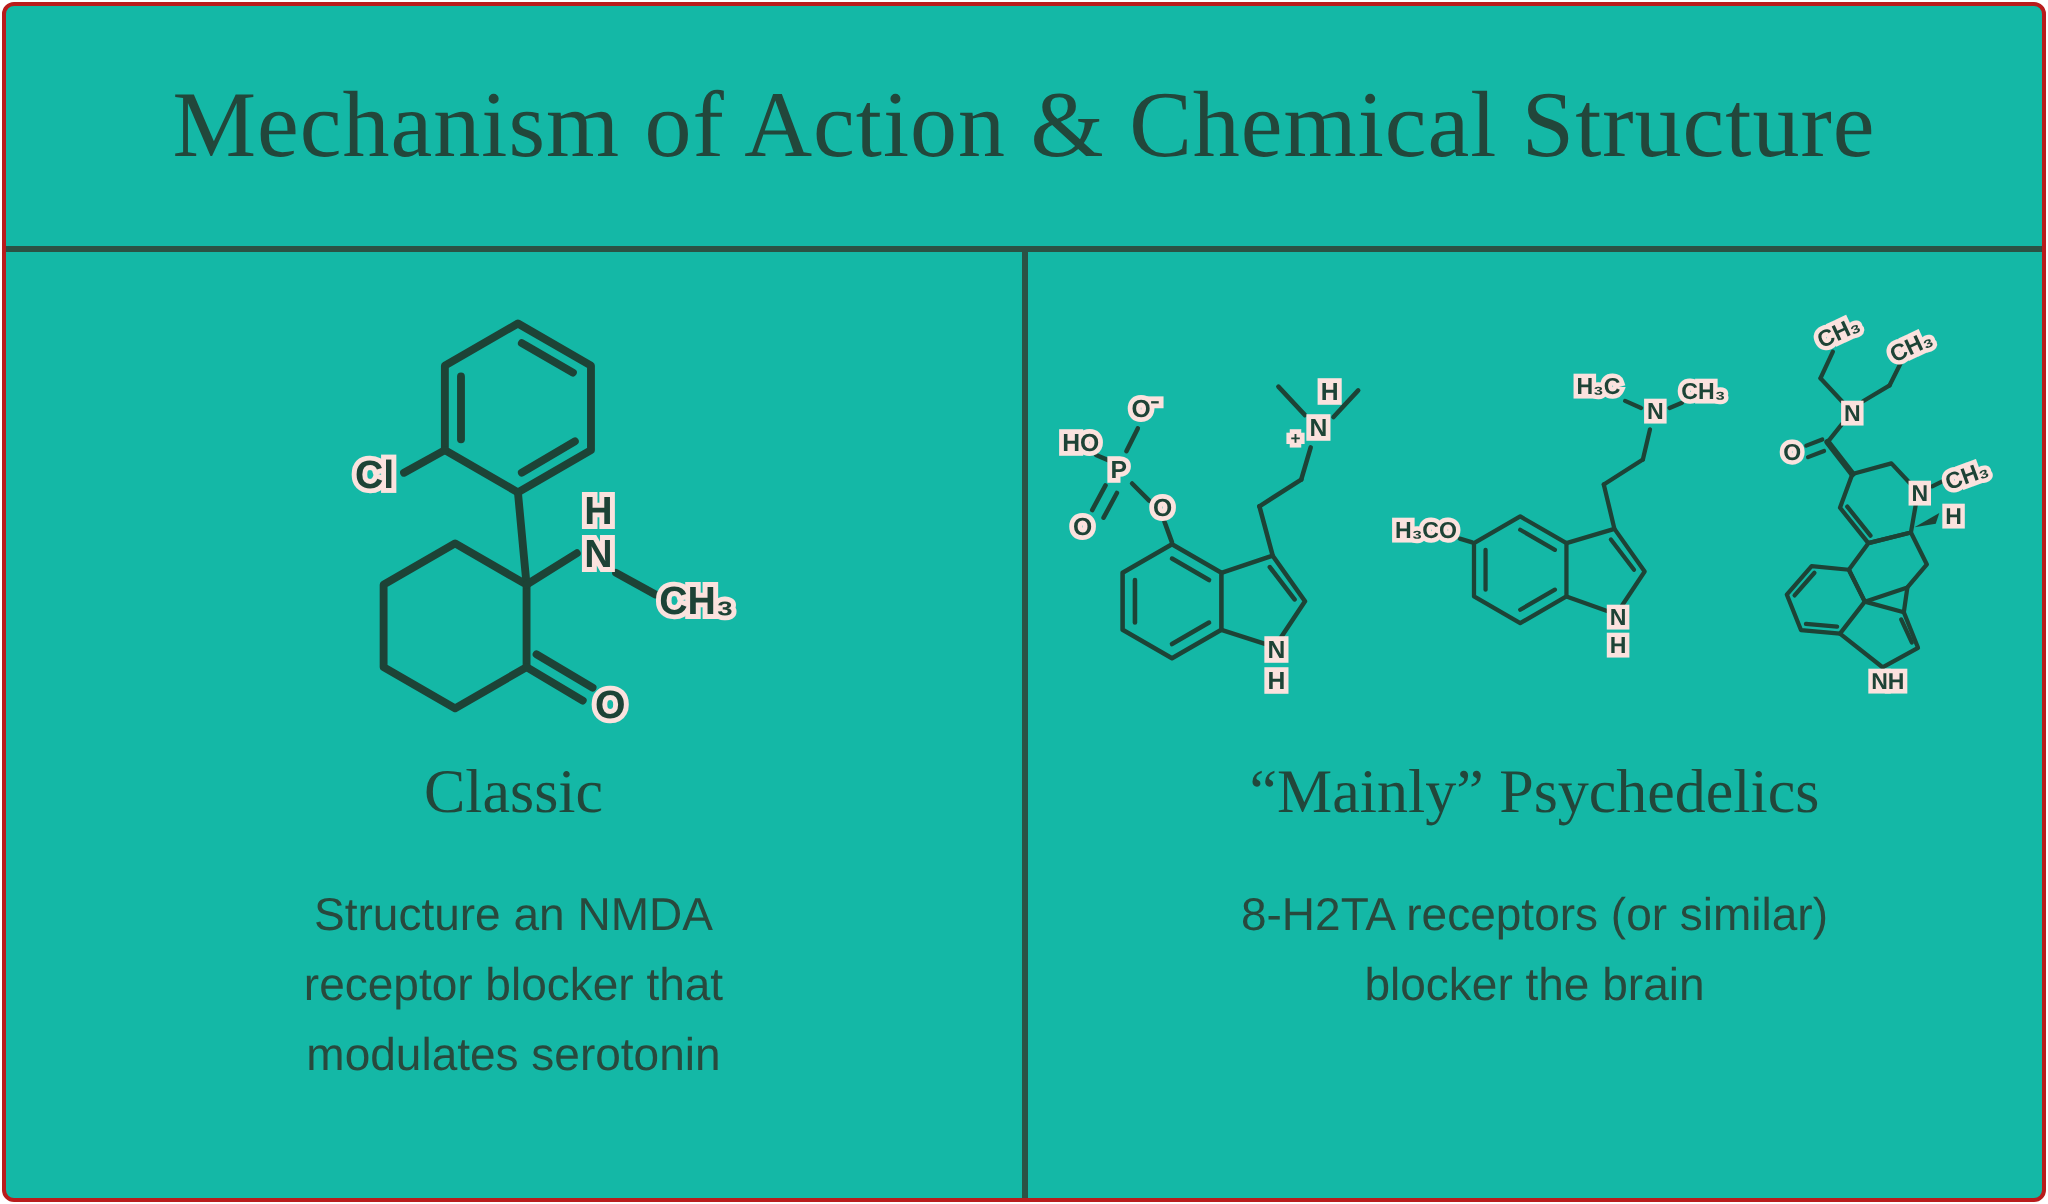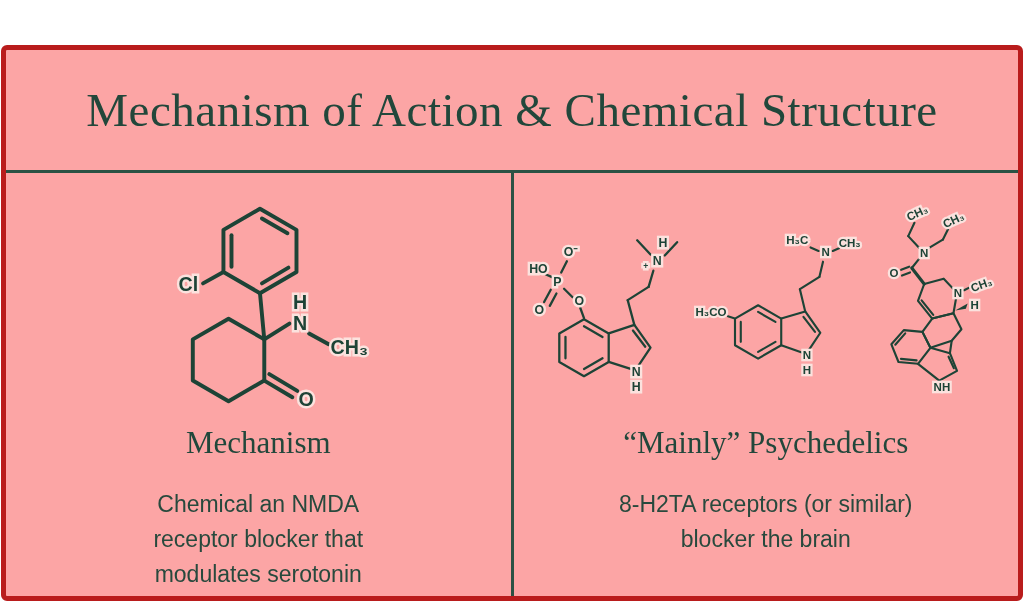--- a/index.html
+++ b/index.html
@@ -1,25 +1,24 @@
 <!DOCTYPE html>
 <html><head>
 <meta charset="utf-8">
 <style>
   html, body { margin: 0; padding: 0; background: #ffffff; }
   body { width: 1024px; height: 602px; position: relative; overflow: hidden; }
 
   .card {
     position: absolute; left: 1px; top: 1px; right: 1px; bottom: 1px;
-    background: #fca5a5;
-    border: 5px solid #b91c1c;
+    background: #14b8a6;
+    border: 2px solid #b91c1c;
     border-radius: 6px;
     overflow: hidden;
     box-sizing: border-box;
-    margin-top: 44px;
   }
 
   .header {
     height: 120px;
     border-bottom: 3px solid #2b5244;
     display: flex; align-items: center; justify-content: center;
   }
   .title {
     font-family: "Liberation Serif", serif;
     font-weight: 400;
@@ -116,23 +115,23 @@
             <line x1="126.4" y1="189" x2="155" y2="206"></line>
             <line x1="131.5" y1="182.5" x2="160" y2="199.5"></line>
           </g>
           <text class="big-label" x="49" y="98">Cl</text>
           <text class="big-label" x="163" y="116">H</text>
           <text class="big-label" x="163" y="138">N</text>
           <text class="big-label" x="213" y="162">CH₃</text>
           <text class="big-label" x="169" y="215">O</text>
         </svg>
       </div>
-      <h2 class="panel-heading">Mechanism</h2>
+      <h2 class="panel-heading">Classic</h2>
       <p class="panel-desc">
-        <span>Chemical an NMDA</span>
+        <span>Structure an NMDA</span>
         <span>receptor blocker that</span>
         <span>modulates serotonin</span>
       </p>
     </section>
 
     <section class="col right">
       <div class="structure-zone">
 
         <svg width="152" height="190" viewBox="0 0 160 200">
           <g class="bond" stroke-width="2.4">

